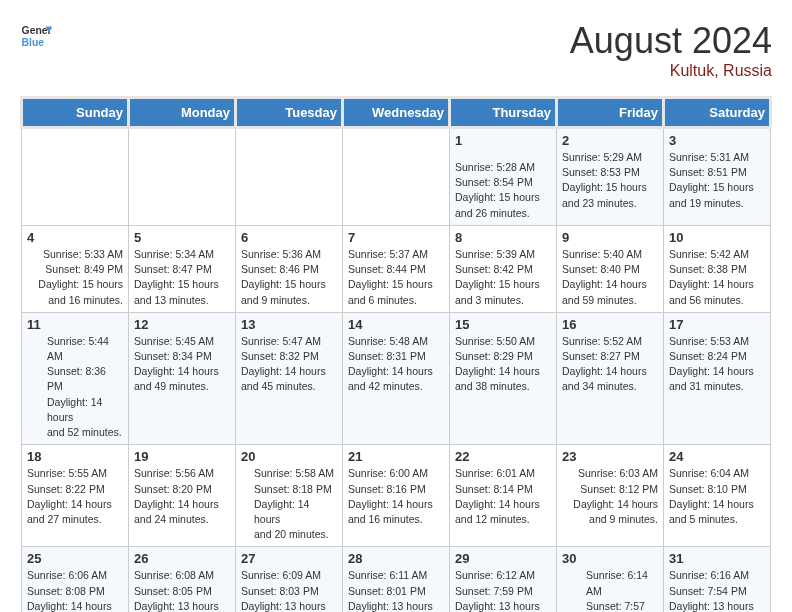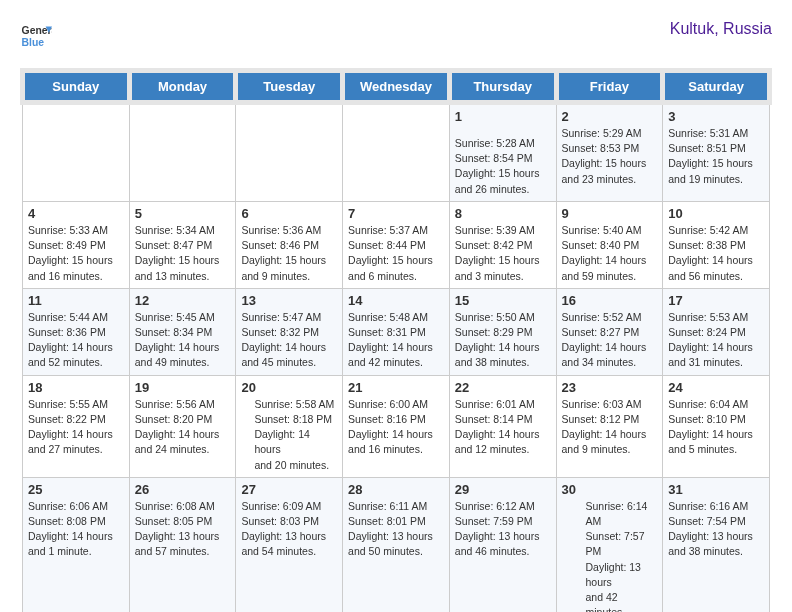--- a/index.html
+++ b/index.html
@@ -28,37 +28,37 @@
     .title-block {
       text-align: right;
     }
     .month-title {
       font-size: 36px;
       font-weight: 300;
       color: #333;
     }
     .location-title {
       font-size: 16px;
-      color: #4c1d95;
+      color: #7f1d1d;
     }
     .calendar-table {
       width: 100%;
       border-collapse: collapse;
       font-size: 11px;
     }
     .calendar-table thead tr {
       background: #3a7fc1;
       color: #fff;
     }
     .calendar-table thead th {
       padding: 6px 4px;
-      text-align: center;
+      text-align: right;
       font-size: 13px;
       font-weight: 600;
-      border: 5px solid #e5e5e5;
+      border: 3px solid #e5e5e5;
     }
     .calendar-table tbody tr {
       vertical-align: top;
     }
     .calendar-table tbody td {
       border: 1px solid #ccc;
       padding: 4px 5px;
       width: calc(100% / 7);
       min-height: 80px;
       vertical-align: top;
@@ -111,20 +111,21 @@
 
 <div class="header">
   <div class="logo">
     <svg class="logo-icon" viewBox="0 0 40 40">
       <text x="2" y="18" font-size="13" font-weight="bold" fill="#333" font-family="Arial">General</text>
       <text x="2" y="32" font-size="13" font-weight="bold" fill="#4a90d9" font-family="Arial">Blue</text>
       <polygon points="32,8 40,8 36,16" fill="#4a90d9"></polygon>
     </svg>
   </div>
   <div class="title-block">
+    <div class="month-title">August 2024</div>
     <div class="location-title">Kultuk, Russia</div>
   </div>
 </div>
 
 <table class="calendar-table">
   <thead>
     <tr>
     <th>Sunday</th>
         <th>Monday</th>
         <th>Tuesday</th>
@@ -158,21 +159,21 @@
           <span class="day-number">3</span>
           <div class="day-info" style="white-space: pre-line;">Sunrise: 5:31 AM
 Sunset: 8:51 PM
 Daylight: 15 hours
 and 19 minutes.</div>
         </td>
       </tr>
       <tr>
         <td>
           <span class="day-number">4</span>
-          <div class="day-info" style="white-space: pre-line;">Sunrise: 5:33 AM
+          <div class="day-info" style="white-space: pre-line; text-align: right;">Sunrise: 5:33 AM
 Sunset: 8:49 PM
 Daylight: 15 hours
 and 16 minutes.</div>
         </td>
         <td>
           <span class="day-number">5</span>
           <div class="day-info" style="white-space: pre-line;">Sunrise: 5:34 AM
 Sunset: 8:47 PM
 Daylight: 15 hours
 and 13 minutes.</div>
@@ -209,21 +210,21 @@
           <span class="day-number">10</span>
           <div class="day-info" style="white-space: pre-line;">Sunrise: 5:42 AM
 Sunset: 8:38 PM
 Daylight: 14 hours
 and 56 minutes.</div>
         </td>
       </tr>
       <tr>
         <td>
           <span class="day-number">11</span>
-          <div class="day-info" style="white-space: pre-line;">Sunrise: 5:44 AM
+          <div class="day-info" style="white-space: pre-line; margin-left: 20px;">Sunrise: 5:44 AM
 Sunset: 8:36 PM
 Daylight: 14 hours
 and 52 minutes.</div>
         </td>
         <td>
           <span class="day-number">12</span>
           <div class="day-info" style="white-space: pre-line;">Sunrise: 5:45 AM
 Sunset: 8:34 PM
 Daylight: 14 hours
 and 49 minutes.</div>
@@ -295,21 +296,21 @@
         </td>
         <td>
           <span class="day-number">22</span>
           <div class="day-info" style="white-space: pre-line;">Sunrise: 6:01 AM
 Sunset: 8:14 PM
 Daylight: 14 hours
 and 12 minutes.</div>
         </td>
         <td>
           <span class="day-number">23</span>
-          <div class="day-info" style="white-space: pre-line;">Sunrise: 6:03 AM
+          <div class="day-info" style="white-space: pre-line; text-align: right;">Sunrise: 6:03 AM
 Sunset: 8:12 PM
 Daylight: 14 hours
 and 9 minutes.</div>
         </td>
         <td>
           <span class="day-number">24</span>
           <div class="day-info" style="white-space: pre-line;">Sunrise: 6:04 AM
 Sunset: 8:10 PM
 Daylight: 14 hours
 and 5 minutes.</div>

